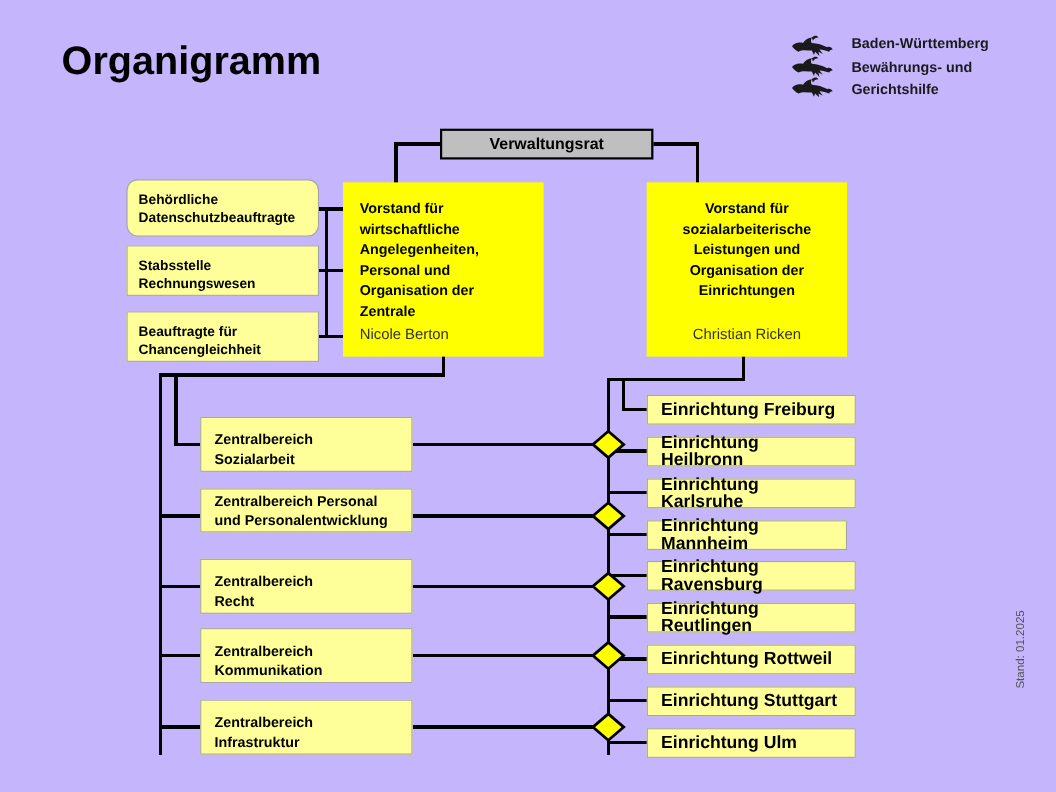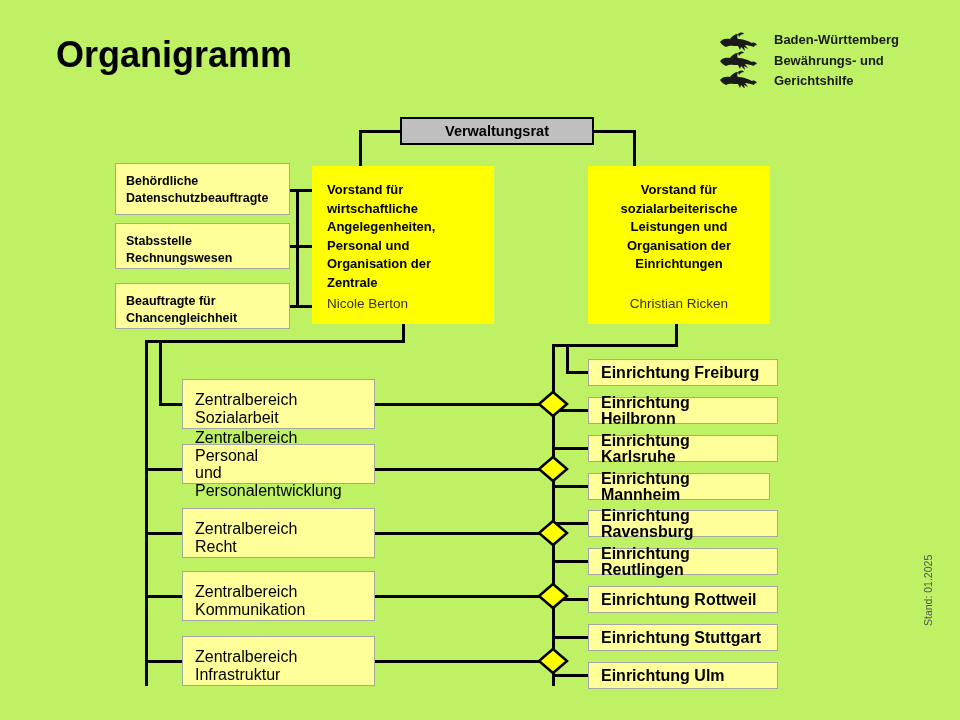--- a/index.html
+++ b/index.html
@@ -10,21 +10,21 @@
   body {
     font-family: "Liberation Sans", sans-serif;
     width: 960px;
     height: 720px;
     overflow: hidden;
   }
   #page {
     position: relative;
     width: 960px;
     height: 720px;
-    background: #bef264;
+    background: #c4b5fd;
   }
 
   
   #page-title {
     position: absolute;
     left: 56px;
     top: 33px;
     font-size: 36px;
     font-weight: bold;
     color: #000000;
@@ -132,22 +132,22 @@
     font-size: 12.5px;
     font-weight: bold;
     line-height: 16.5px;
     color: #000000;
   }
 
   .node.division {
     padding: 11px 12px;
   }
   .node.division .label {
-    font-size: 16px;
-    font-weight: normal;
+    font-size: 13px;
+    font-weight: bold;
     line-height: 17.5px;
     color: #000000;
   }
 
   .node.facility {
     justify-content: center;
     padding: 0 12px;
   }
   .node.facility .label {
     font-size: 16px;
@@ -233,21 +233,21 @@
       <polygon points="553,521 567,533 553,545 539,533"></polygon>
       <polygon points="553,584 567,596 553,608 539,596"></polygon>
       <polygon points="553,649 567,661 553,673 539,661"></polygon>
     </g>
   </svg>
 
   <div class="node council" style="left:400px; top:117px; width:194px; height:28px;align-items:center;">
     <span class="label">Verwaltungsrat</span>
   </div>
 
-  <div class="node staff" style="left:115px; top:163px; width:175px; height:52px;">
+  <div class="node staff" style="left:115px; top:163px; width:175px; height:52px;border-radius:10px;">
     <span class="label">Behördliche
 Datenschutzbeauftragte</span>
   </div>
   <div class="node staff" style="left:115px; top:223px; width:175px; height:46px;">
     <span class="label">Stabsstelle
 Rechnungswesen</span>
   </div>
   <div class="node staff" style="left:115px; top:283px; width:175px; height:46px;">
     <span class="label">Beauftragte für
 Chancengleichheit</span>

